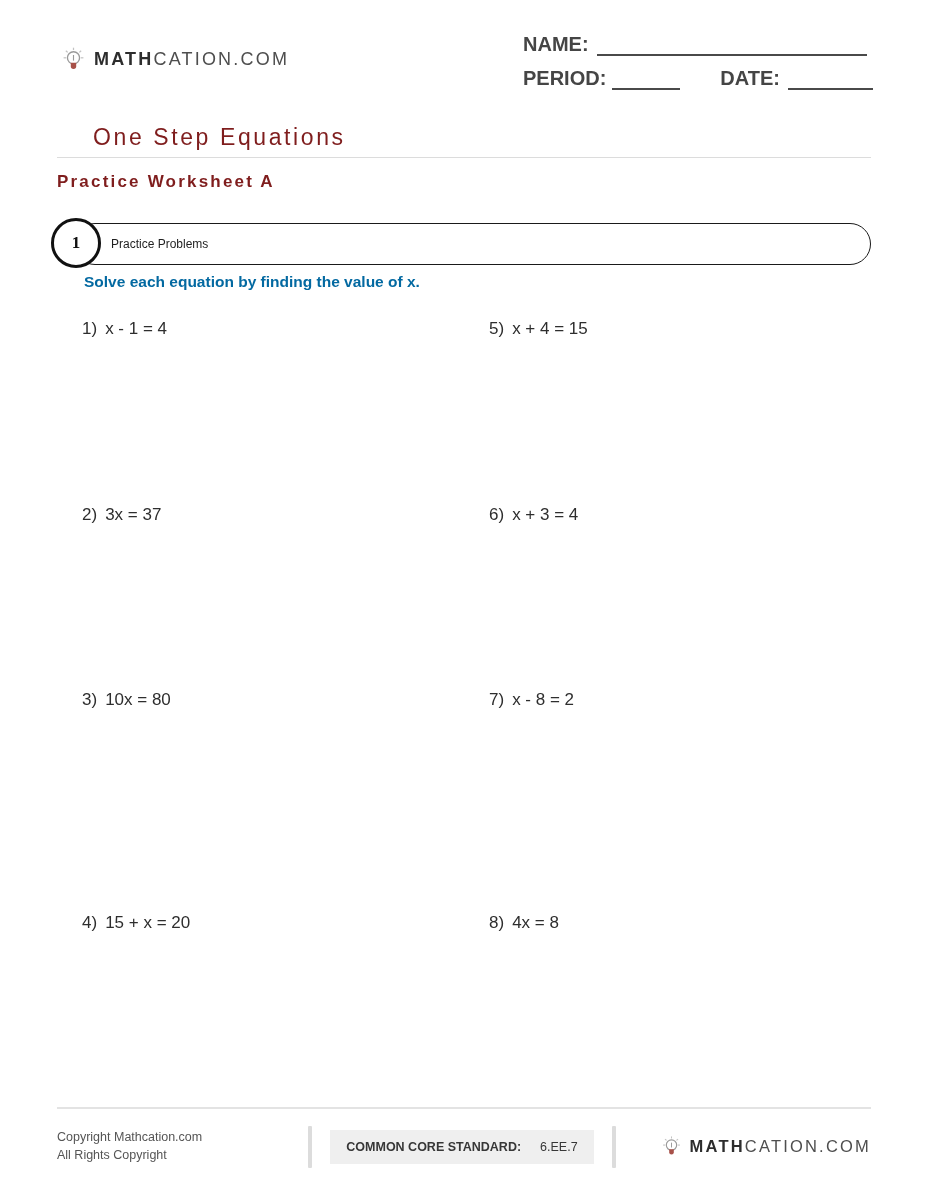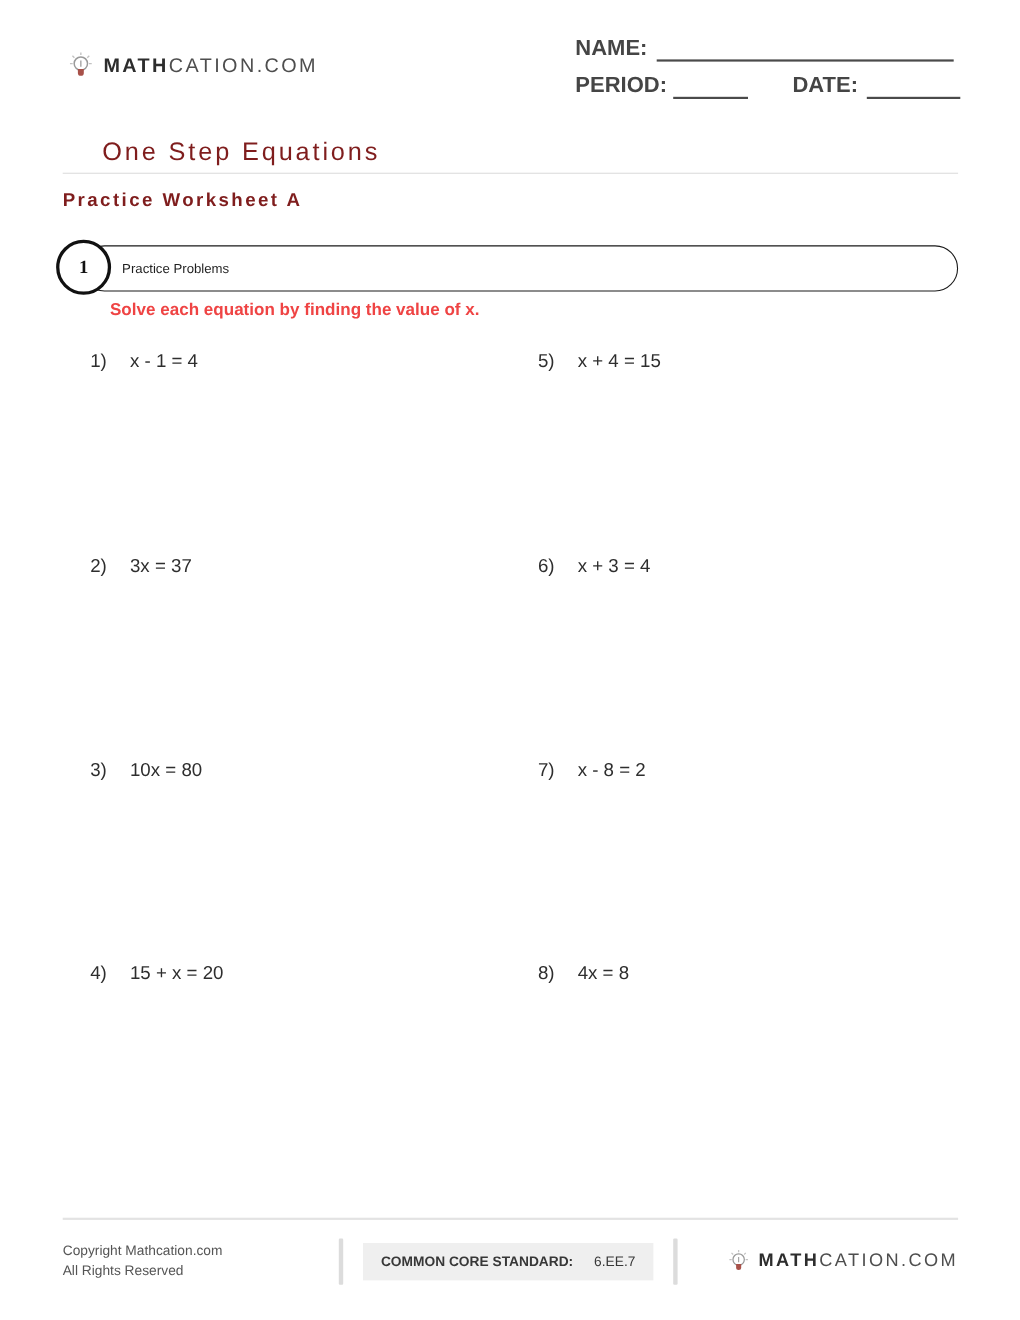--- a/index.html
+++ b/index.html
@@ -48,33 +48,33 @@
   .section-label{font-size:12px;color:#1f1f1f;padding-left:36px;}
   .section-circle{
     position:absolute;left:51px;top:218px;width:44px;height:44px;
     border:3.4px solid #111;border-radius:50%;
     background:#fff;z-index:2;
     display:flex;align-items:center;justify-content:center;
     font-family:"Liberation Serif", serif;
     font-weight:700;font-size:17px;color:#111;
   }
   .instruction{
-    position:absolute;left:100px;top:273px;
-    font-size:15.5px;font-weight:700;color:#ef4444;
+    position:absolute;left:84px;top:273px;
+    font-size:15.5px;font-weight:700;color:#0369a1;
   }
   
   .problem{position:absolute;font-size:17px;color:#2e2e2e;white-space:nowrap;}
   .problem .pnum{display:inline-block;}
-  .problem .peq{display:inline-block;margin-left:21px;}
+  .problem .peq{display:inline-block;margin-left:8px;}
   .col1{left:82px;}
   .col2{left:489px;}
   .row1{top:319px;}
   .row2{top:505px;}
   .row3{top:690px;}
-  .row4{top:875px;}
+  .row4{top:913px;}
   
   .footer{
     position:absolute;left:57px;top:1107px;width:814px;height:75px;
     border-top:2px solid #e3e3e3;
     display:flex;align-items:center;
   }
   .copyright{font-size:12.5px;color:#555;line-height:1.4;width:255px;}
   .divider{width:4px;height:42px;background:#dcdcdc;border-radius:1px;}
   .standard-box{
     background:#efefef;
@@ -157,21 +157,21 @@
   <div class="problem col2 row3">
     <span class="pnum">7)</span><span class="peq">x - 8 = 2</span>
   </div>
   <div class="problem col2 row4">
     <span class="pnum">8)</span><span class="peq">4x = 8</span>
   </div>
 
   <div class="footer">
     <div class="copyright">
       <div>Copyright Mathcation.com</div>
-      <div>All Rights Reserved</div>
+      <div>All Rights Copyright</div>
     </div>
     <div class="divider"></div>
     <div class="standard-box">
       <span class="standard-label">COMMON CORE STANDARD:</span>
       <span class="standard-value">6.EE.7</span>
     </div>
     <div class="divider"></div>
     <div class="logo footer-logo">
       <span class="bulb">
         <svg width="23" height="23" viewBox="0 0 24 24">

